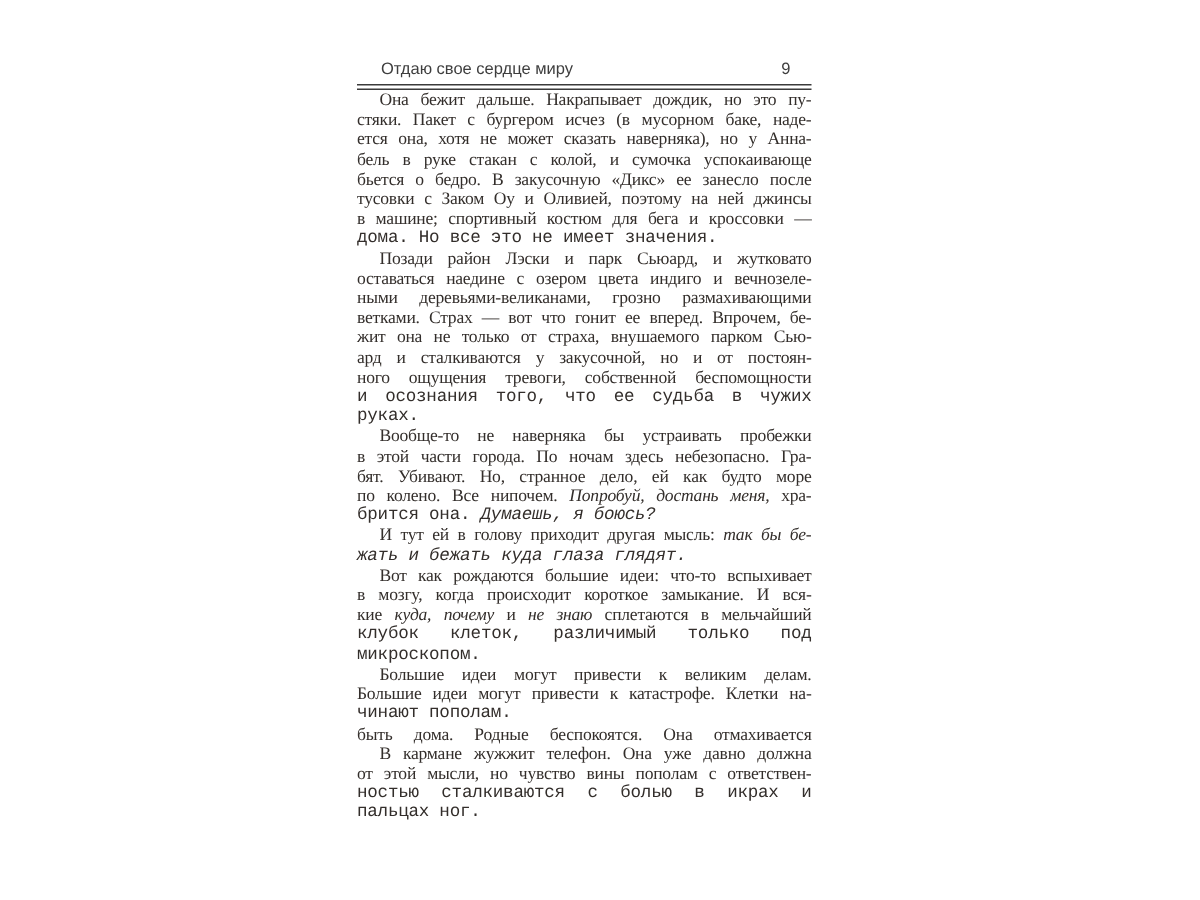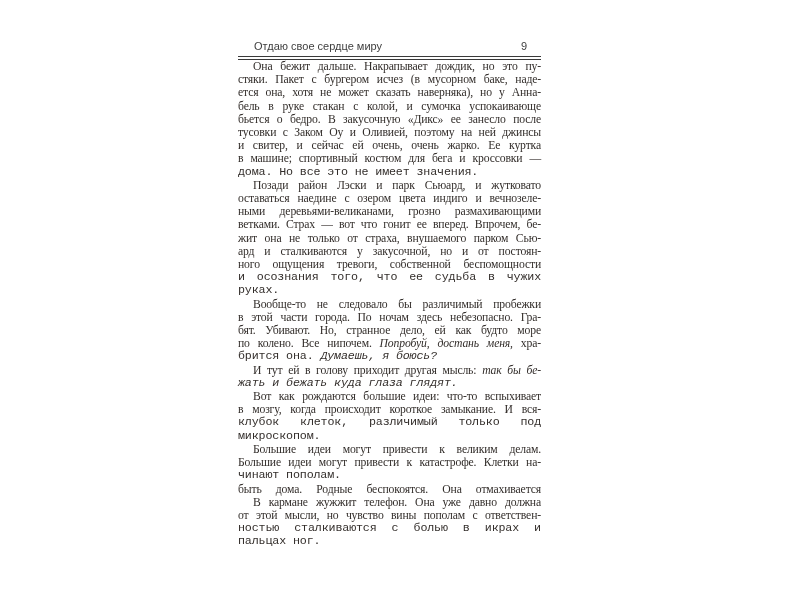--- a/index.html
+++ b/index.html
@@ -69,48 +69,48 @@
       <div class="double-rule"></div>
     </header>
     <main class="body-text">
         <div class="para">
           <div class="line first"><span>Она бежит дальше. Накрапывает дождик, но это пу-</span></div>
           <div class="line"><span>стяки. Пакет с бургером исчез (в мусорном баке, наде-</span></div>
           <div class="line"><span>ется она, хотя не может сказать наверняка), но у Анна-</span></div>
           <div class="line"><span>бель в руке стакан с колой, и сумочка успокаивающе</span></div>
           <div class="line"><span>бьется о бедро. В закусочную «Дикс» ее занесло после</span></div>
           <div class="line"><span>тусовки с Заком Оу и Оливией, поэтому на ней джинсы</span></div>
-          <div class="line"><span>и свитер, и сейчас ей очень, очень жарко. Ее куртка</span></div>
           <div class="line"><span>в машине; спортивный костюм для бега и кроссовки —</span></div>
           <div class="line last"><span>дома. Но все это не имеет значения.</span></div>
         </div>
         <div class="para">
           <div class="line first"><span>Позади район Лэски и парк Сьюард, и жутковато</span></div>
           <div class="line"><span>оставаться наедине с озером цвета индиго и вечнозеле-</span></div>
           <div class="line"><span>ными деревьями-великанами, грозно размахивающими</span></div>
           <div class="line"><span>ветками. Страх — вот что гонит ее вперед. Впрочем, бе-</span></div>
           <div class="line"><span>жит она не только от страха, внушаемого парком Сью-</span></div>
           <div class="line"><span>ард и сталкиваются у закусочной, но и от постоян-</span></div>
           <div class="line"><span>ного ощущения тревоги, собственной беспомощности</span></div>
           <div class="line last"><span>и осознания того, что ее судьба в чужих руках.</span></div>
         </div>
         <div class="para">
-          <div class="line first"><span>Вообще-то не следовало бы различимый пробежки</span></div>
+          <div class="line first"><span>Вообще-то не наверняка бы устраивать пробежки</span></div>
           <div class="line"><span>в этой части города. По ночам здесь небезопасно. Гра-</span></div>
           <div class="line"><span>бят. Убивают. Но, странное дело, ей как будто море</span></div>
           <div class="line"><span>по колено. Все нипочем. </span><span class="it">Попробуй, достань меня,</span><span> хра-</span></div>
           <div class="line last"><span>брится она. </span><span class="it">Думаешь, я боюсь?</span></div>
         </div>
         <div class="para">
           <div class="line first"><span>И тут ей в голову приходит другая мысль: </span><span class="it">так бы бе-</span></div>
           <div class="line last"><span class="it">жать и бежать куда глаза глядят.</span></div>
         </div>
         <div class="para">
           <div class="line first"><span>Вот как рождаются большие идеи: что-то вспыхивает</span></div>
           <div class="line"><span>в мозгу, когда происходит короткое замыкание. И вся-</span></div>
+          <div class="line"><span>кие </span><span class="it">куда, почему</span><span> и </span><span class="it">не знаю</span><span> сплетаются в мельчайший</span></div>
           <div class="line last"><span>клубок клеток, различимый только под микроскопом.</span></div>
         </div>
         <div class="para">
           <div class="line first"><span>Большие идеи могут привести к великим делам.</span></div>
           <div class="line"><span>Большие идеи могут привести к катастрофе. Клетки на-</span></div>
           <div class="line last"><span>чинают пополам.</span></div>
         </div>
         <div class="para">
           <div class="line"><span>быть дома. Родные беспокоятся. Она отмахивается</span></div>
           <div class="line first"><span>В кармане жужжит телефон. Она уже давно должна</span></div>

